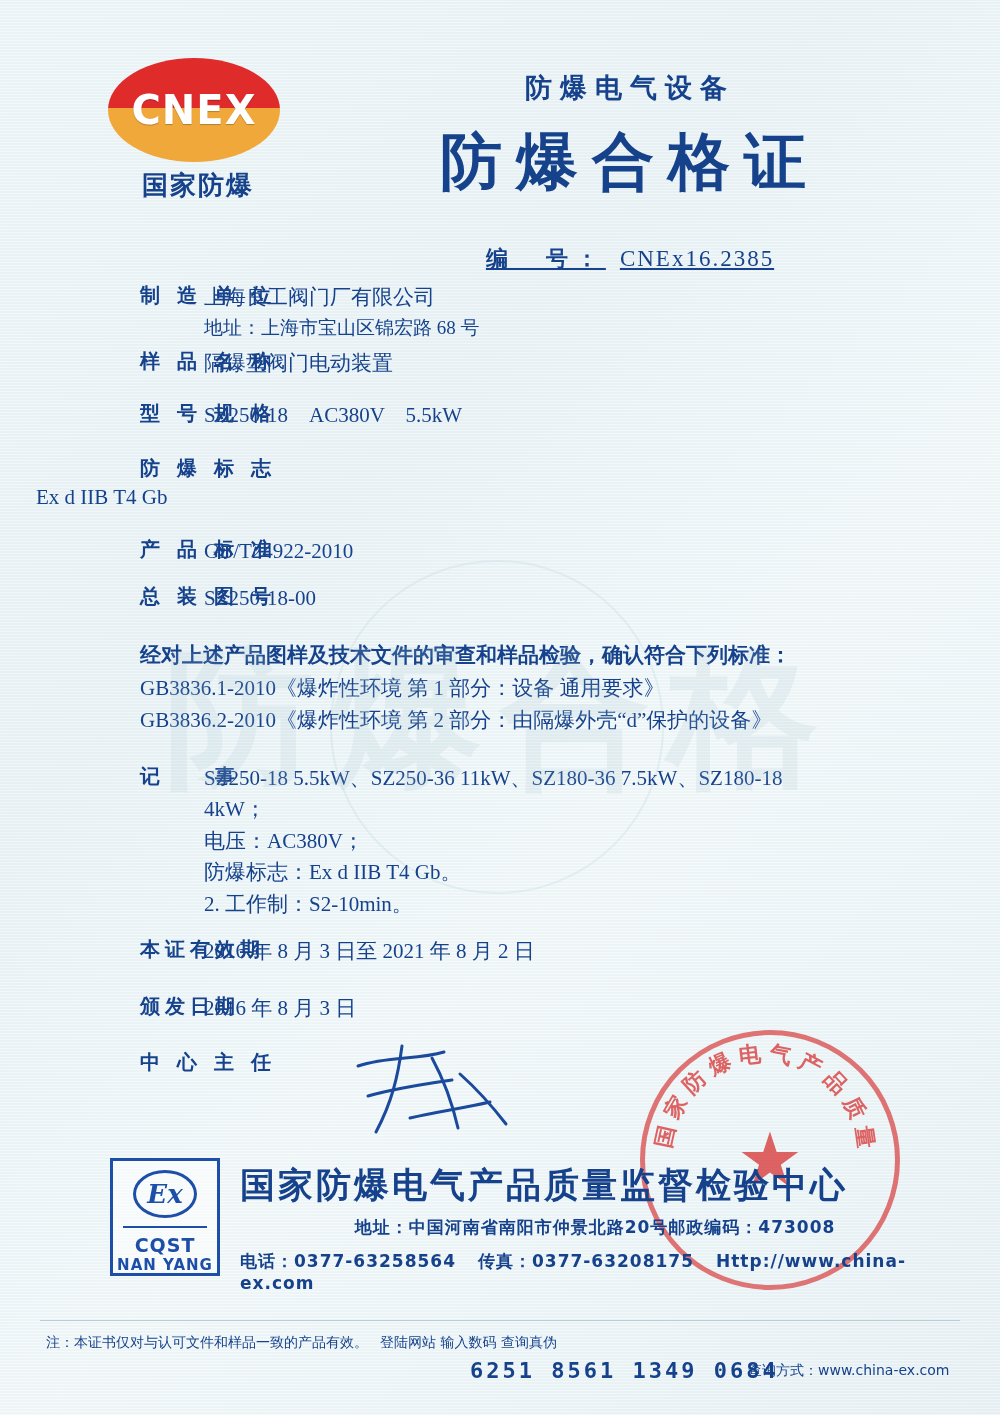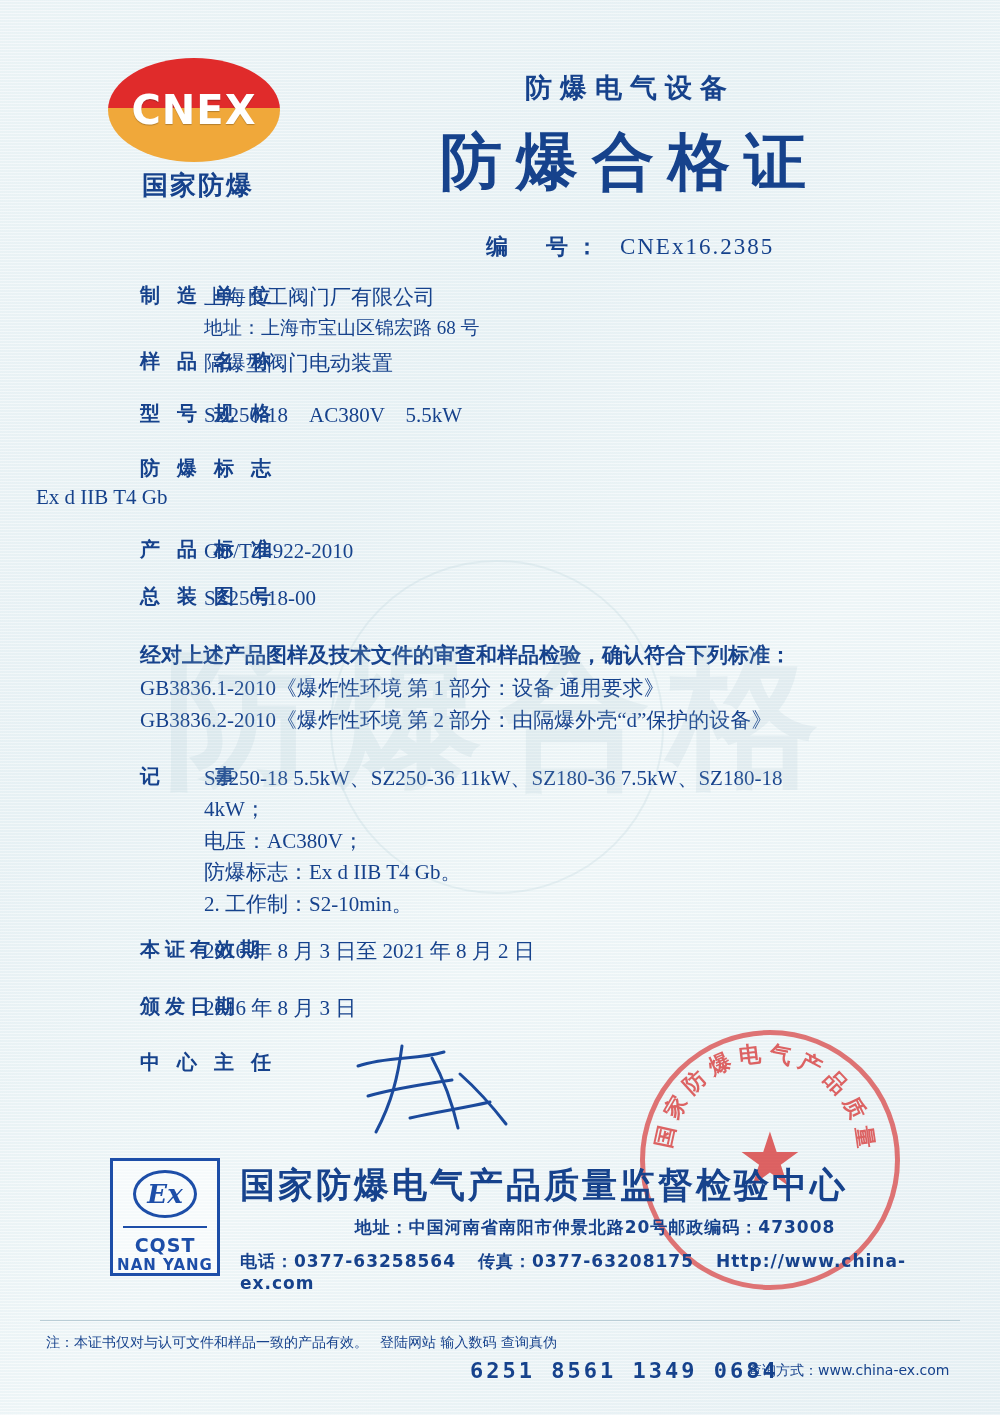--- a/index.html
+++ b/index.html
@@ -106,24 +106,25 @@
   }
   .title-big {
     margin-top: 14px;
     font-family: "DejaVu Sans", sans-serif;
     font-weight: bold;
     font-size: 62px;
     letter-spacing: 14px;
     color: #16428c;
   }
   .cert-no {
-    margin-top: 28px;
+    margin-top: 40px;
     font-size: 22px;
     color: #16428c;
     letter-spacing: 2px;
+    text-decoration: underline;
   }
   .cert-no .label {
     letter-spacing: 8px;
     font-family: "DejaVu Sans", sans-serif;
     font-weight: bold;
   }
   .cert-no .value {
     margin-left: 14px;
     font-family: "Liberation Serif", serif;
     font-size: 23px;

